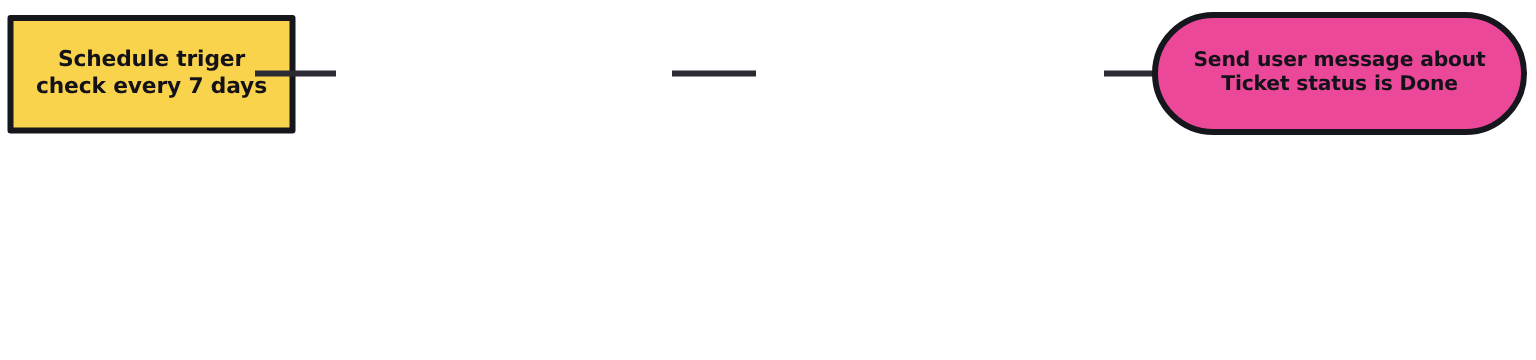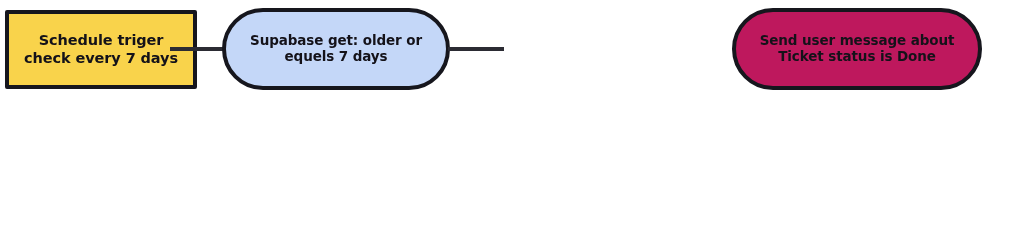--- a/index.html
+++ b/index.html
@@ -70,45 +70,42 @@
     background: #c4d7f8;
     font-size: 13.5px;
   }
   #node-update {
     left: 502px;
     width: 236px;
     background: #c4d7f8;
     font-size: 13.5px;
   }
   #node-send {
-    left: 732px;
+    left: 768px;
     width: 250px;
-    background: #be185d;
+    background: #ec4899;
     font-size: 13.5px;
   }
 
   
   #connector-1 { left: 170px; width: 54px; }
   #connector-2 { left: 448px; width: 56px; }
   #connector-3 { left: 736px; width: 34px; }
 </style>
 </head>
 <body>
 
 <div id="flow-canvas">
 
   <div class="node" id="node-trigger">
     <span class="node-label">Schedule triger check every 7 days</span>
   </div>
 
   <div class="connector" id="connector-1"></div>
 
-  <div class="node pill" id="node-supabase">
-    <span class="node-label">Supabase get: older or equels 7 days</span>
-  </div>
 
   <div class="connector" id="connector-2"></div>
 
 
   <div class="connector" id="connector-3"></div>
 
   <div class="node pill" id="node-send">
     <span class="node-label">Send user message about Ticket status is Done</span>
   </div>
 

